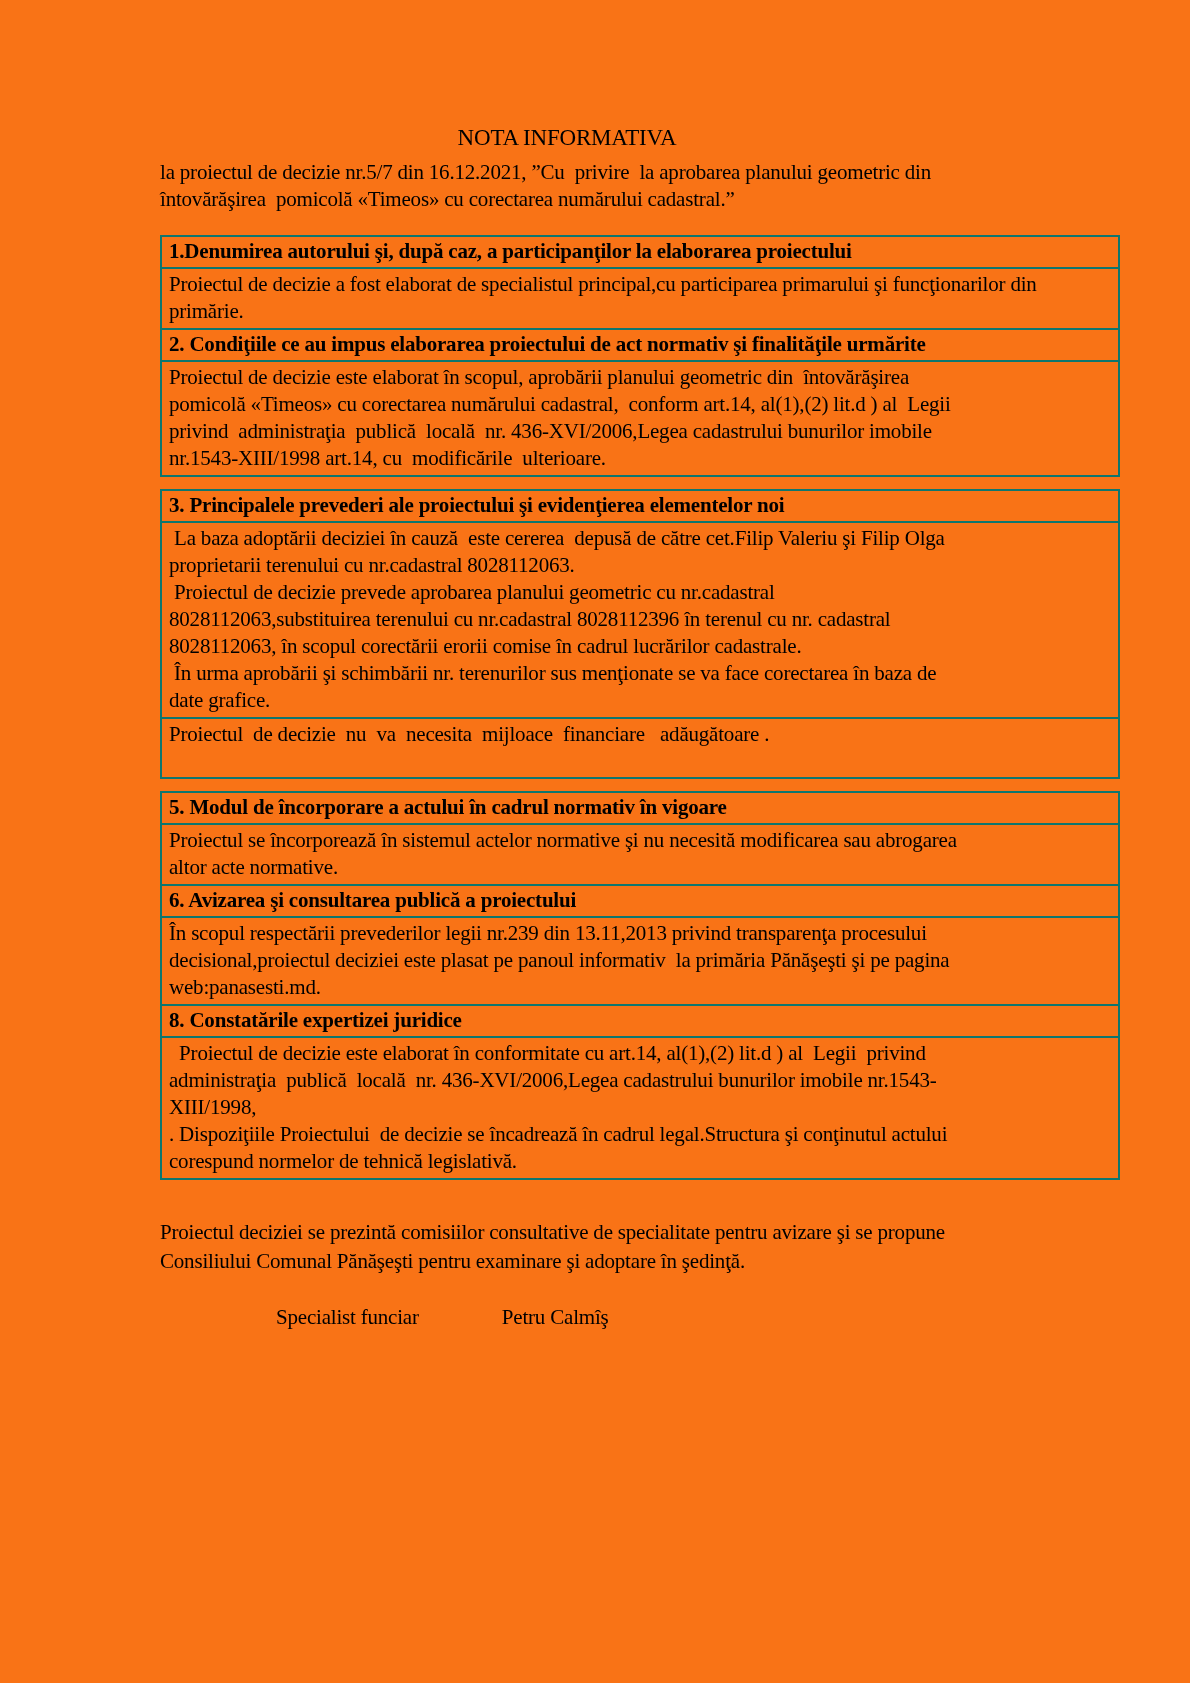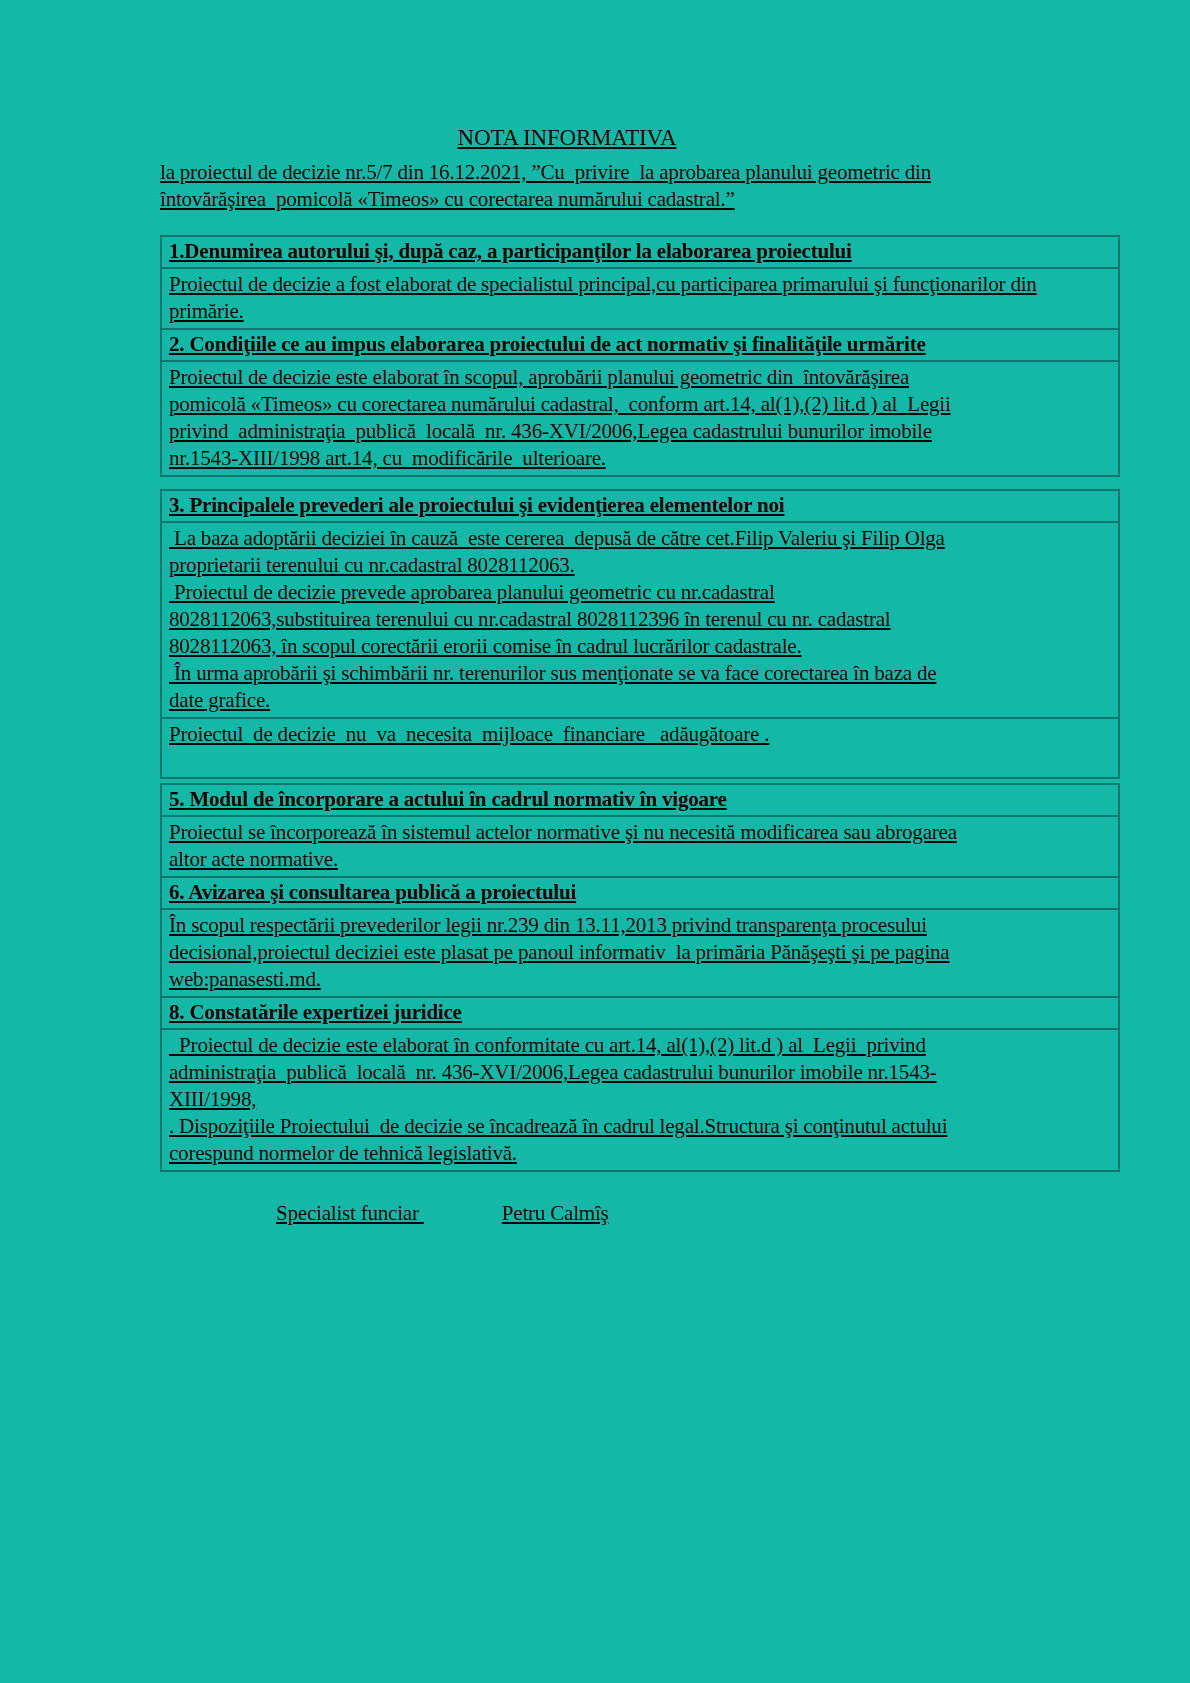--- a/index.html
+++ b/index.html
@@ -2,21 +2,21 @@
 <html><head>
 <meta charset="utf-8">
 <style>
   html, body { margin:0; padding:0; background:#ffffff; }
   body {
     width:1190px; height:1683px;
     font-family:"Liberation Serif", serif;
     color:#000;
     letter-spacing:-0.2px;
   }
-  .page { position:relative; width:1190px; height:1683px; overflow:hidden; background:#14b8a6;text-decoration:underline; }
+  .page { position:relative; width:1190px; height:1683px; overflow:hidden; background:#f97316; }
   .title {
     padding-top:124px;
     width:1134px;
     text-align:center;
     font-size:23px;
     line-height:28px;
   }
   .intro {
     margin:7px 0 0 160px;
     width:960px;
@@ -31,21 +31,21 @@
     border:2px solid #0f766e;
     margin-top:-2px;
     padding:2px 8px 3px 7px;
     font-size:21px;
     line-height:27px;
     white-space:pre-wrap;
   }
   .note-table .row:first-child { margin-top:0; }
   .row.head { font-weight:bold; padding-top:1px; padding-bottom:2px; }
   .row.gap-lg { margin-top:12px; }
-  .row.gap-sm { margin-top:4px; }
+  .row.gap-sm { margin-top:12px; }
   .row.tall { min-height:62px; }
   .closing {
     margin:38px 0 0 160px;
     width:960px;
     font-size:21px;
     line-height:29px;
     white-space:pre-wrap;
   }
   .signatures {
     margin:28px 0 0 160px;
@@ -99,19 +99,21 @@
 
 
     <div class="row head">8. Constatările expertizei juridice</div>
     <div class="row body">  Proiectul de decizie este elaborat în conformitate cu art.14, al(1),(2) lit.d ) al  Legii  privind
 administraţia  publică  locală  nr. 436-XVI/2006,Legea cadastrului bunurilor imobile nr.1543-
 XIII/1998,
 . Dispoziţiile Proiectului  de decizie se încadrează în cadrul legal.Structura şi conţinutul actului
 corespund normelor de tehnică legislativă.</div>
   </div>
 
+  <div class="closing">Proiectul deciziei se prezintă comisiilor consultative de specialitate pentru avizare şi se propune
+Consiliului Comunal Pănăşeşti pentru examinare şi adoptare în şedinţă.</div>
 
   <div class="signatures">
     <span class="sig-role">Specialist funciar</span>
     <span class="sig-name">Petru Calmîş</span>
   </div>
 
 </div>
 
 </body></html>

